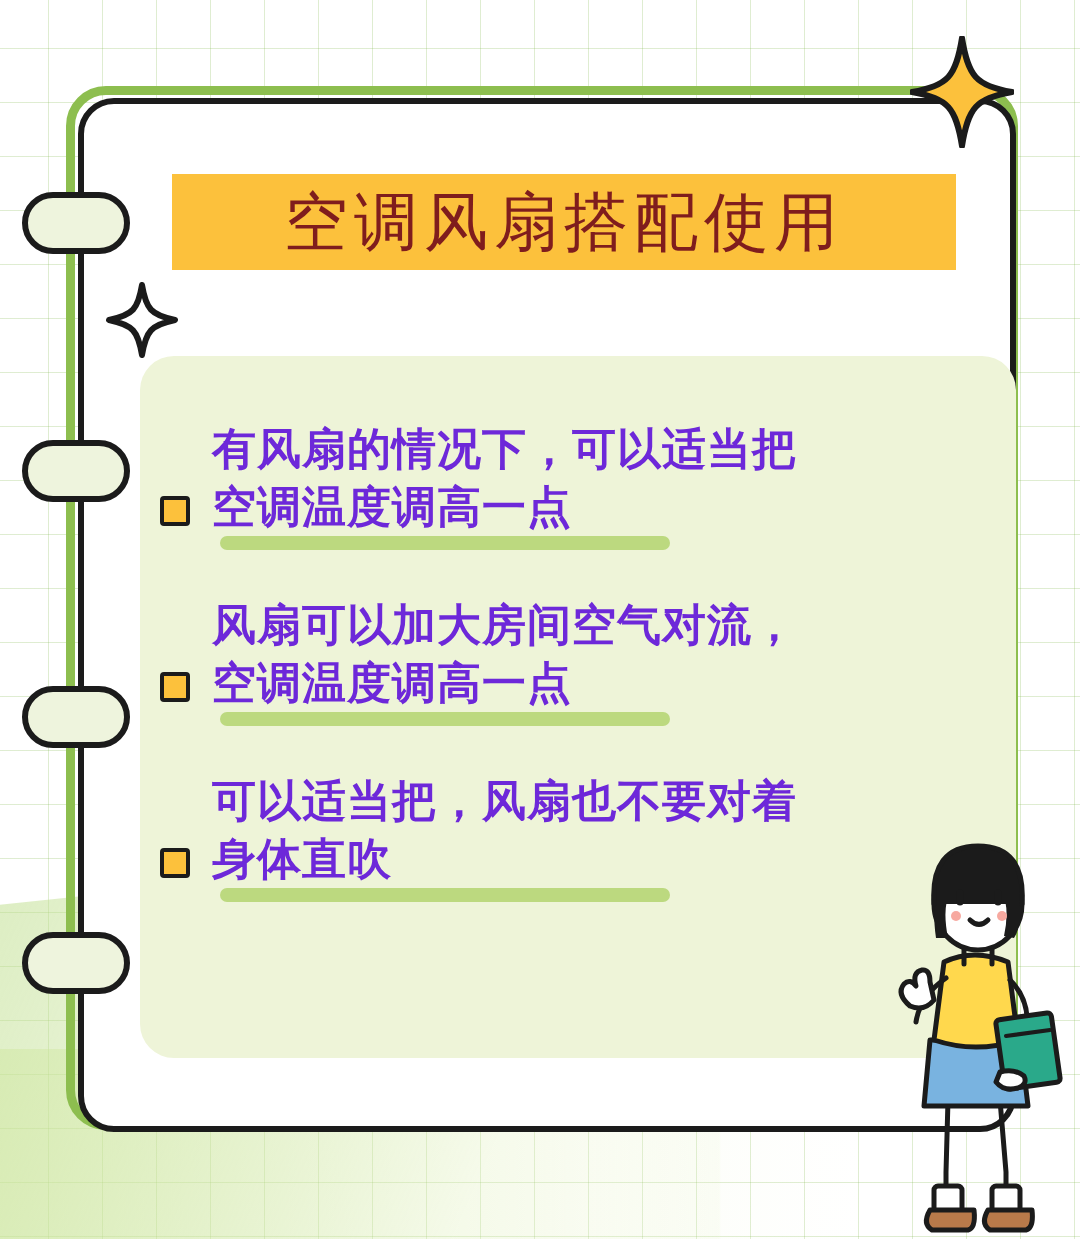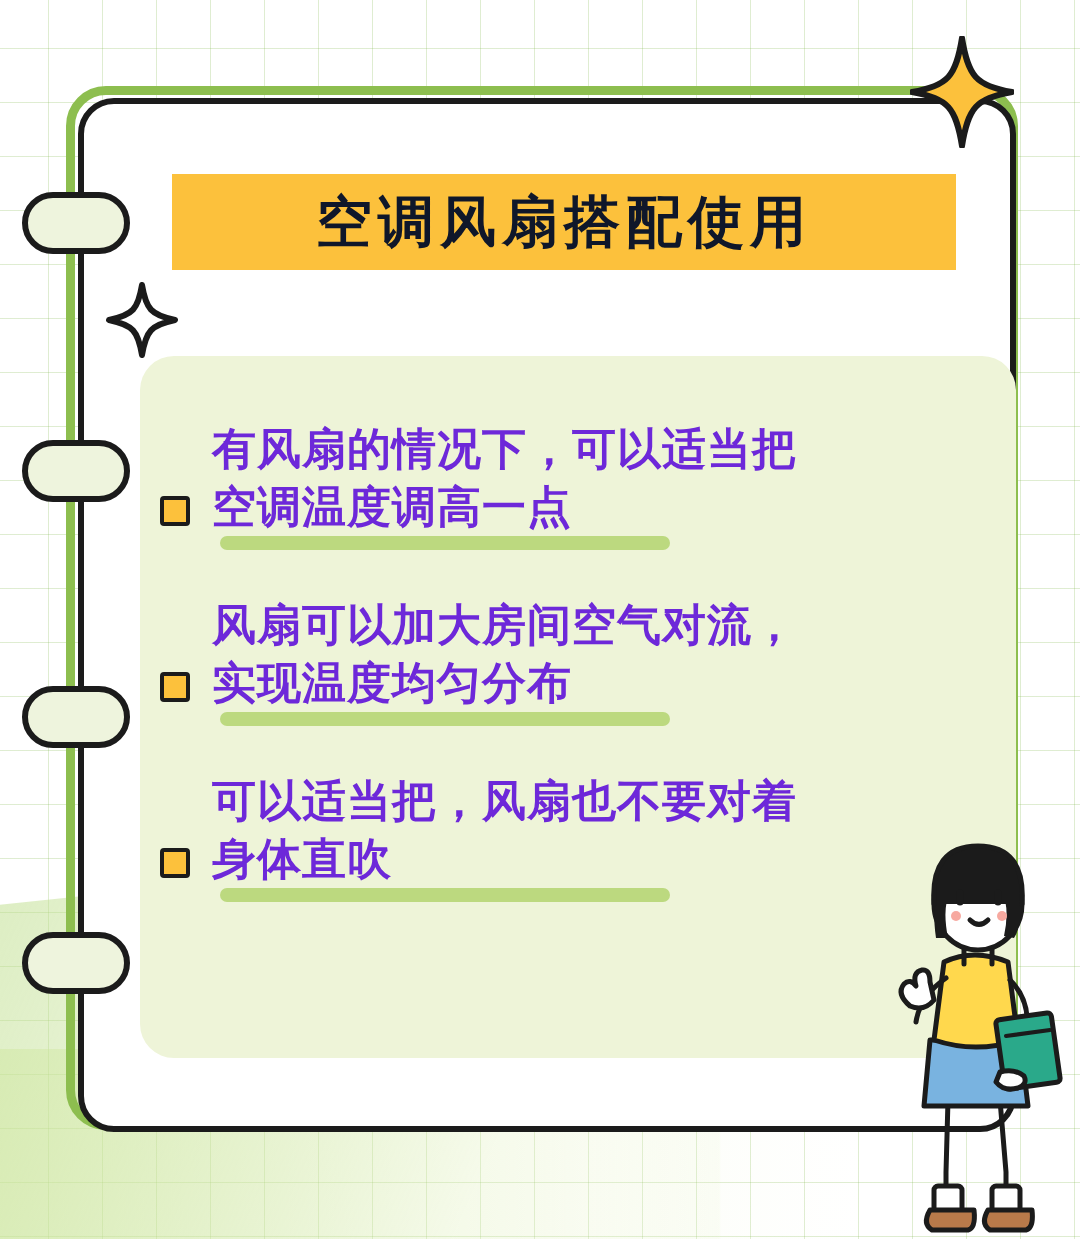--- a/index.html
+++ b/index.html
@@ -77,24 +77,24 @@
   .title-band {
     position: absolute;
     left: 172px; top: 174px;
     width: 784px; height: 96px;
     background: #fcc13c;
     display: flex; align-items: center; justify-content: center;
     z-index: 4;
   }
   .title-text {
     font-family: "DejaVu Sans", "Liberation Sans", sans-serif;
-    font-size: 56px;
-    font-weight: 700;
+    font-size: 64px;
+    font-weight: 400;
     letter-spacing: 6px;
-    color: #0f172a;
+    color: #7f1d1d;
     white-space: nowrap;
     line-height: 1;
   }
 
   
   .spark {
     position: absolute;
     z-index: 7;
   }
   .spark svg { display: block; }
@@ -204,21 +204,21 @@
       <div class="bullet"></div>
       <div class="underline u1"></div>
       <div class="item-text">有风扇的情况下，可以适当把
 空调温度调高一点</div>
     </div>
 
     <div class="item">
       <div class="bullet"></div>
       <div class="underline u2"></div>
       <div class="item-text">风扇可以加大房间空气对流，
-实现温度均匀分布</div>
+空调温度调高一点</div>
     </div>
 
     <div class="item">
       <div class="bullet"></div>
       <div class="underline u3"></div>
       <div class="item-text">可以适当把，风扇也不要对着
 身体直吹</div>
     </div>
 
   </div>

